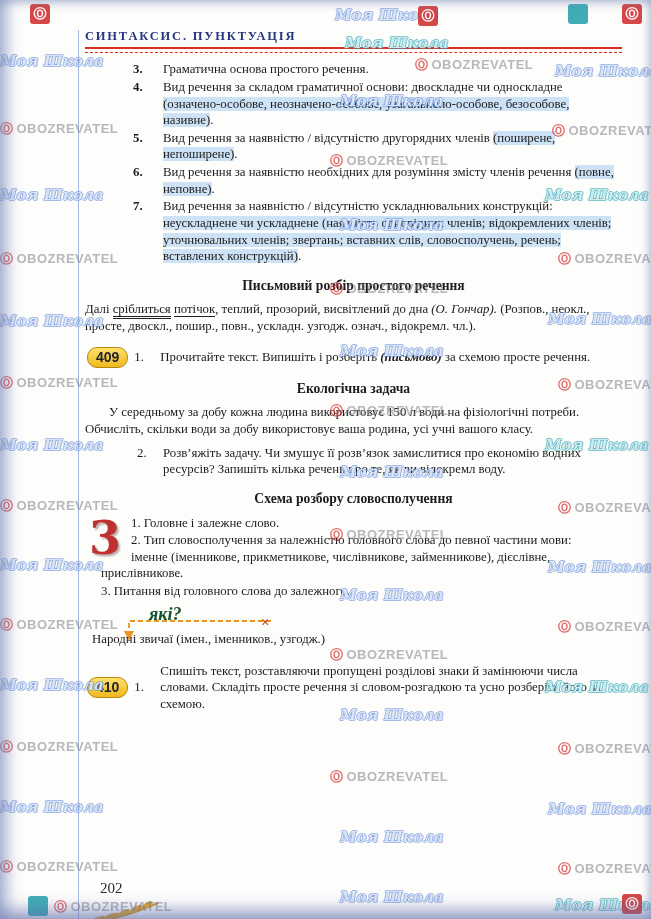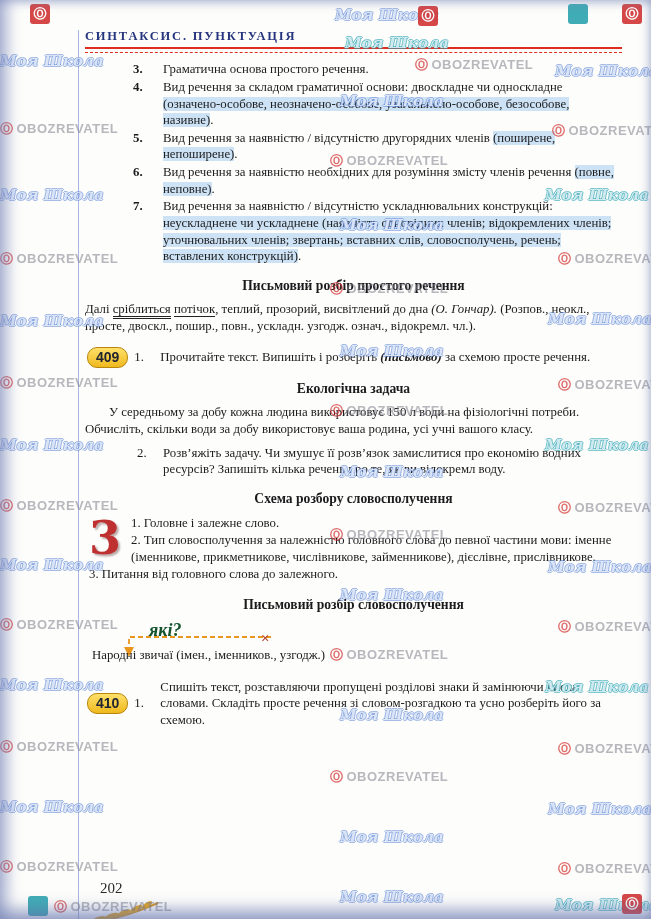--- a/index.html
+++ b/index.html
@@ -55,21 +55,21 @@
   .eco-para { text-indent:24px; margin:4px 0; }
   .item2 { display:flex; margin:7px 0 6px 52px; }
   .item2 .n2 { flex:none; width:26px; }
   .item2 .t { flex:1; }
   .scheme { margin-top:2px; }
   .dropcap {
     float:left; font-family:"DejaVu Serif", serif; font-size:46px; line-height:38px;
     font-weight:bold; color:#bf3030; margin:4px 10px 2px 4px;
     text-shadow:2px 2px 2px rgba(60,20,20,0.35);
   }
-  .scheme p { margin:0 4px 1px; }
+  .scheme p { margin:0 16px 1px; }
   .diagram { position:relative; height:46px; margin:4px 0 2px; }
   .diagram svg { position:absolute; left:26px; top:2px; }
   .q {
     position:absolute; left:64px; top:-2px; color:#14532d; font-weight:bold;
     font-style:italic; font-size:18px;text-align:center;
   }
   .xmark { position:absolute; left:176px; top:8px; color:#b5432a; font-weight:bold; font-size:15px; }
   .phrase { position:absolute; left:7px; top:26px; }
   .footer { position:absolute; left:86px; top:840px; z-index:3; }
   .pageno { font-size:15px; color:#2b2b2e; margin-left:14px;margin-top:40px; }
@@ -152,21 +152,20 @@
 
     <div class="center-head">Схема розбору словосполучення</div>
     <div class="scheme">
       <span class="dropcap">3</span>
       <p>1. Головне і залежне слово.</p>
       <p>2. Тип словосполучення за належністю головного слова до певної частини мови: іменне (іменникове, прикметникове, числівникове, займенникове), дієслівне, прислівникове.</p>
       <p>3. Питання від головного слова до залежного.</p>
       <div style="clear:both"></div>
     </div>
 
-    <div class="center-head">Письмовий розбір словосполучення</div>
 
     <div class="diagram">
       <svg width="200" height="40" viewBox="0 0 200 40">
         <path d="M160 14 H 18 V 28" stroke="#e8961e" stroke-width="1.8" fill="none" stroke-dasharray="5 3"></path>
         <path d="M13 24 L18 34 L23 24 Z" fill="#e8961e"></path>
       </svg>
       <span class="q">які?</span>
       <span class="xmark">×</span>
       <span class="phrase">Народні звичаї (імен., іменников., узгодж.)</span>
     </div>

